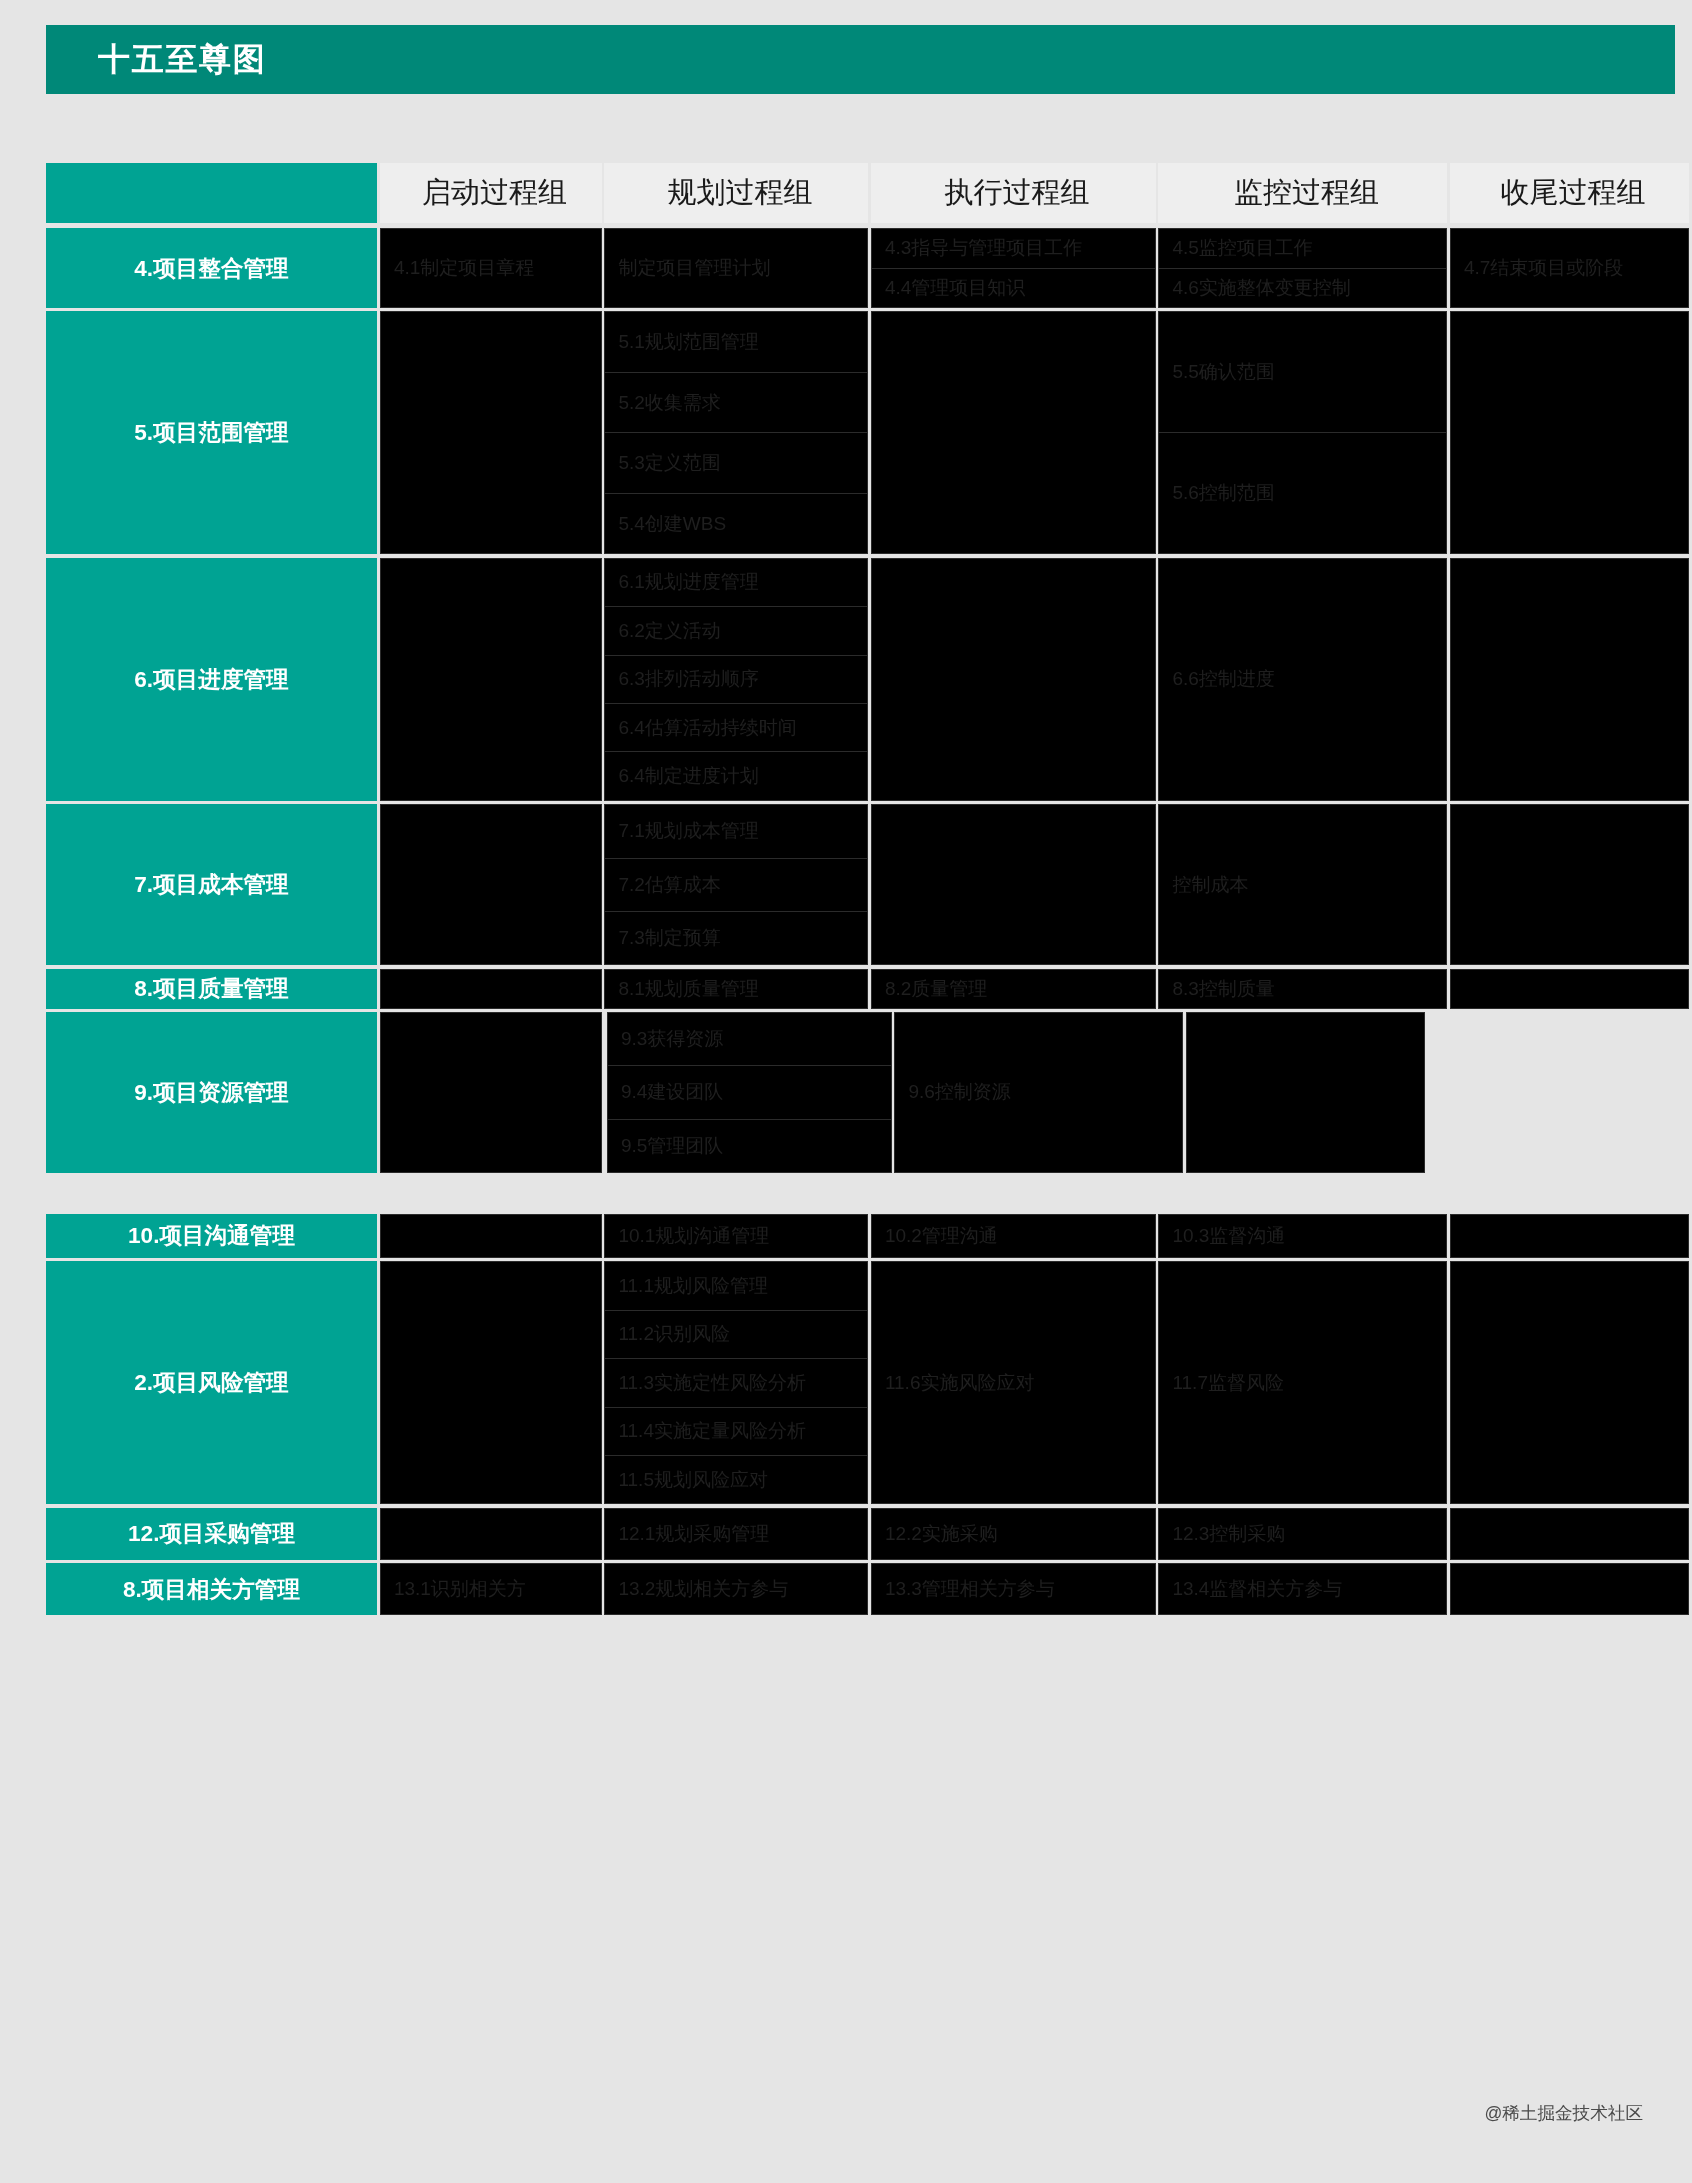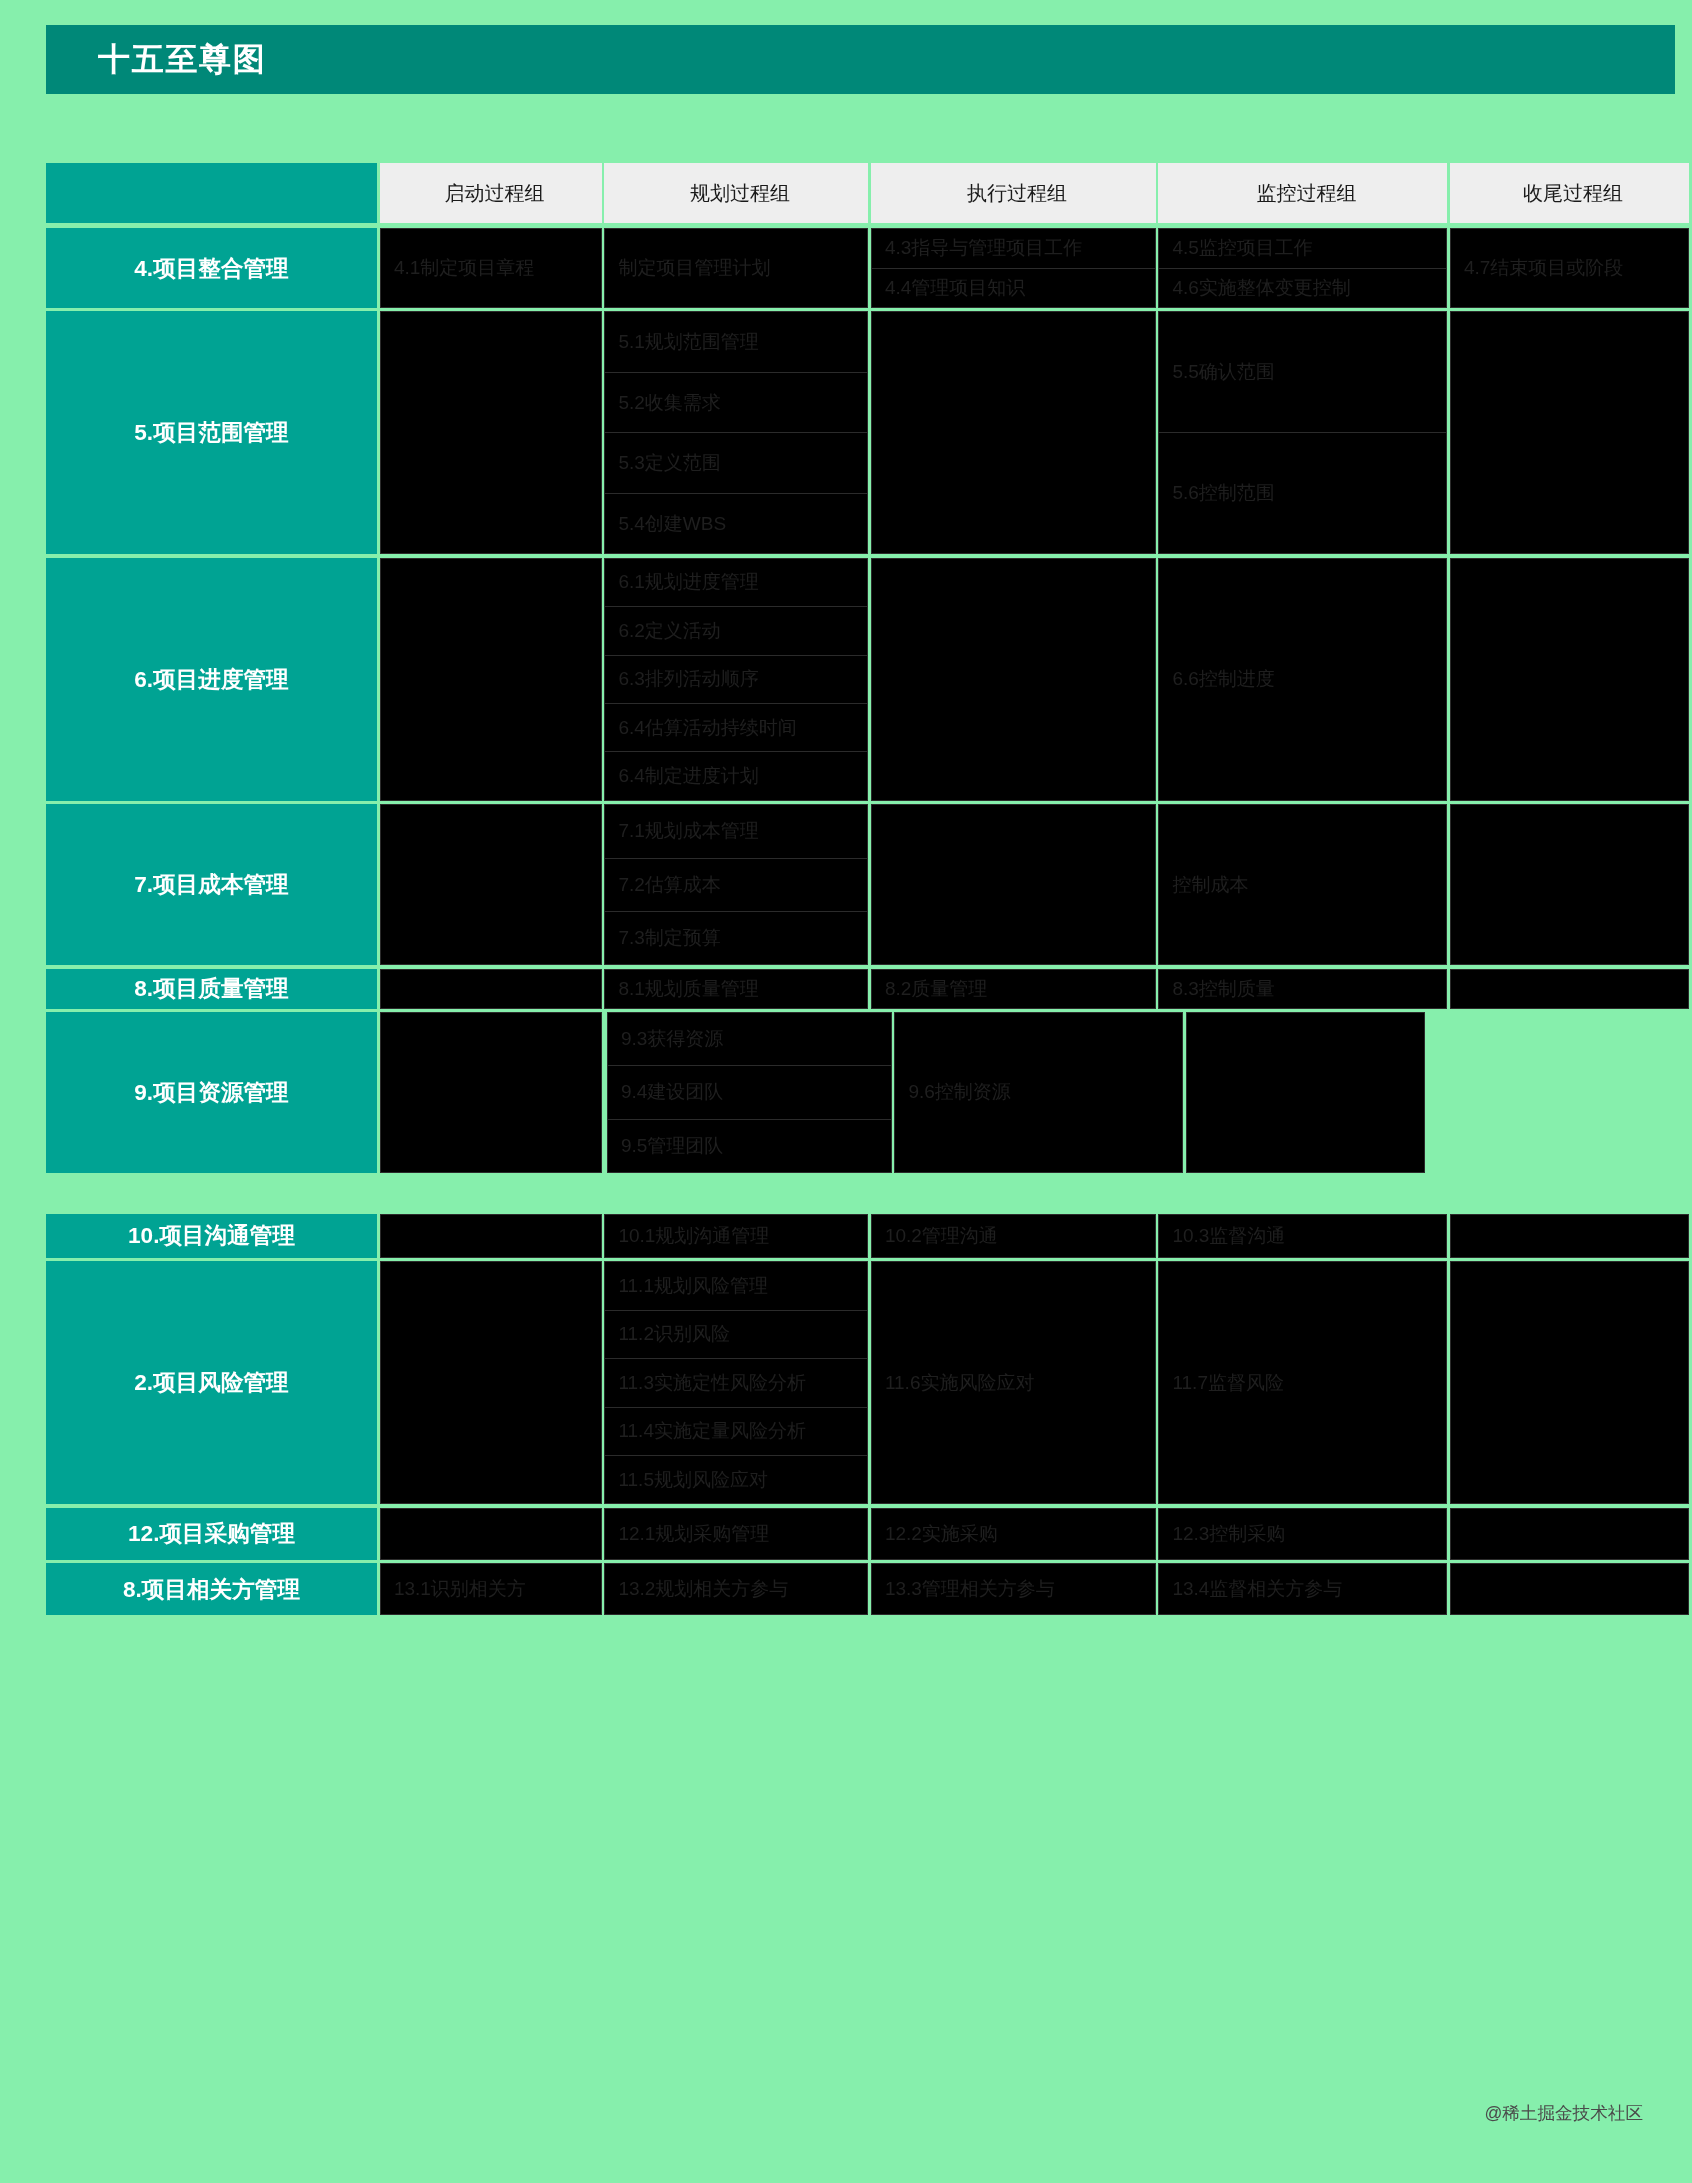--- a/index.html
+++ b/index.html
@@ -11,21 +11,21 @@
     width: 1692px;
     height: 2183px;
     font-family: "Liberation Sans", "DejaVu Sans", sans-serif;
     color: #1c1c1c;
     overflow: hidden;
   }
   .page {
     position: relative;
     width: 1692px;
     height: 2183px;
-    background: #86efac;
+    background: #e5e5e5;
     box-sizing: border-box;
   }
   
   .banner {
     position: absolute;
     left: 46px;
     top: 25px;
     width: 1629px;
     height: 69px;
     background: #008878;
@@ -60,21 +60,21 @@
   .col-4 { width: 289px; flex: 0 0 289px; }
   .col-5 { width: 239px; flex: 0 0 239px; }
 
   .gap { flex: 0 0 2.5px; }
 
   
   .header-row { height: 60px; }
   .head-cell {
     background: #eeeeee;
     color: #1a1a1a;
-    font-size: 20px;
+    font-size: 29px;
     display: flex;
     align-items: center;
     justify-content: center;
     box-sizing: border-box;
     padding-left: 8px;
   }
   .head-corner {
     background: #00a393;
     box-sizing: border-box;
   }

